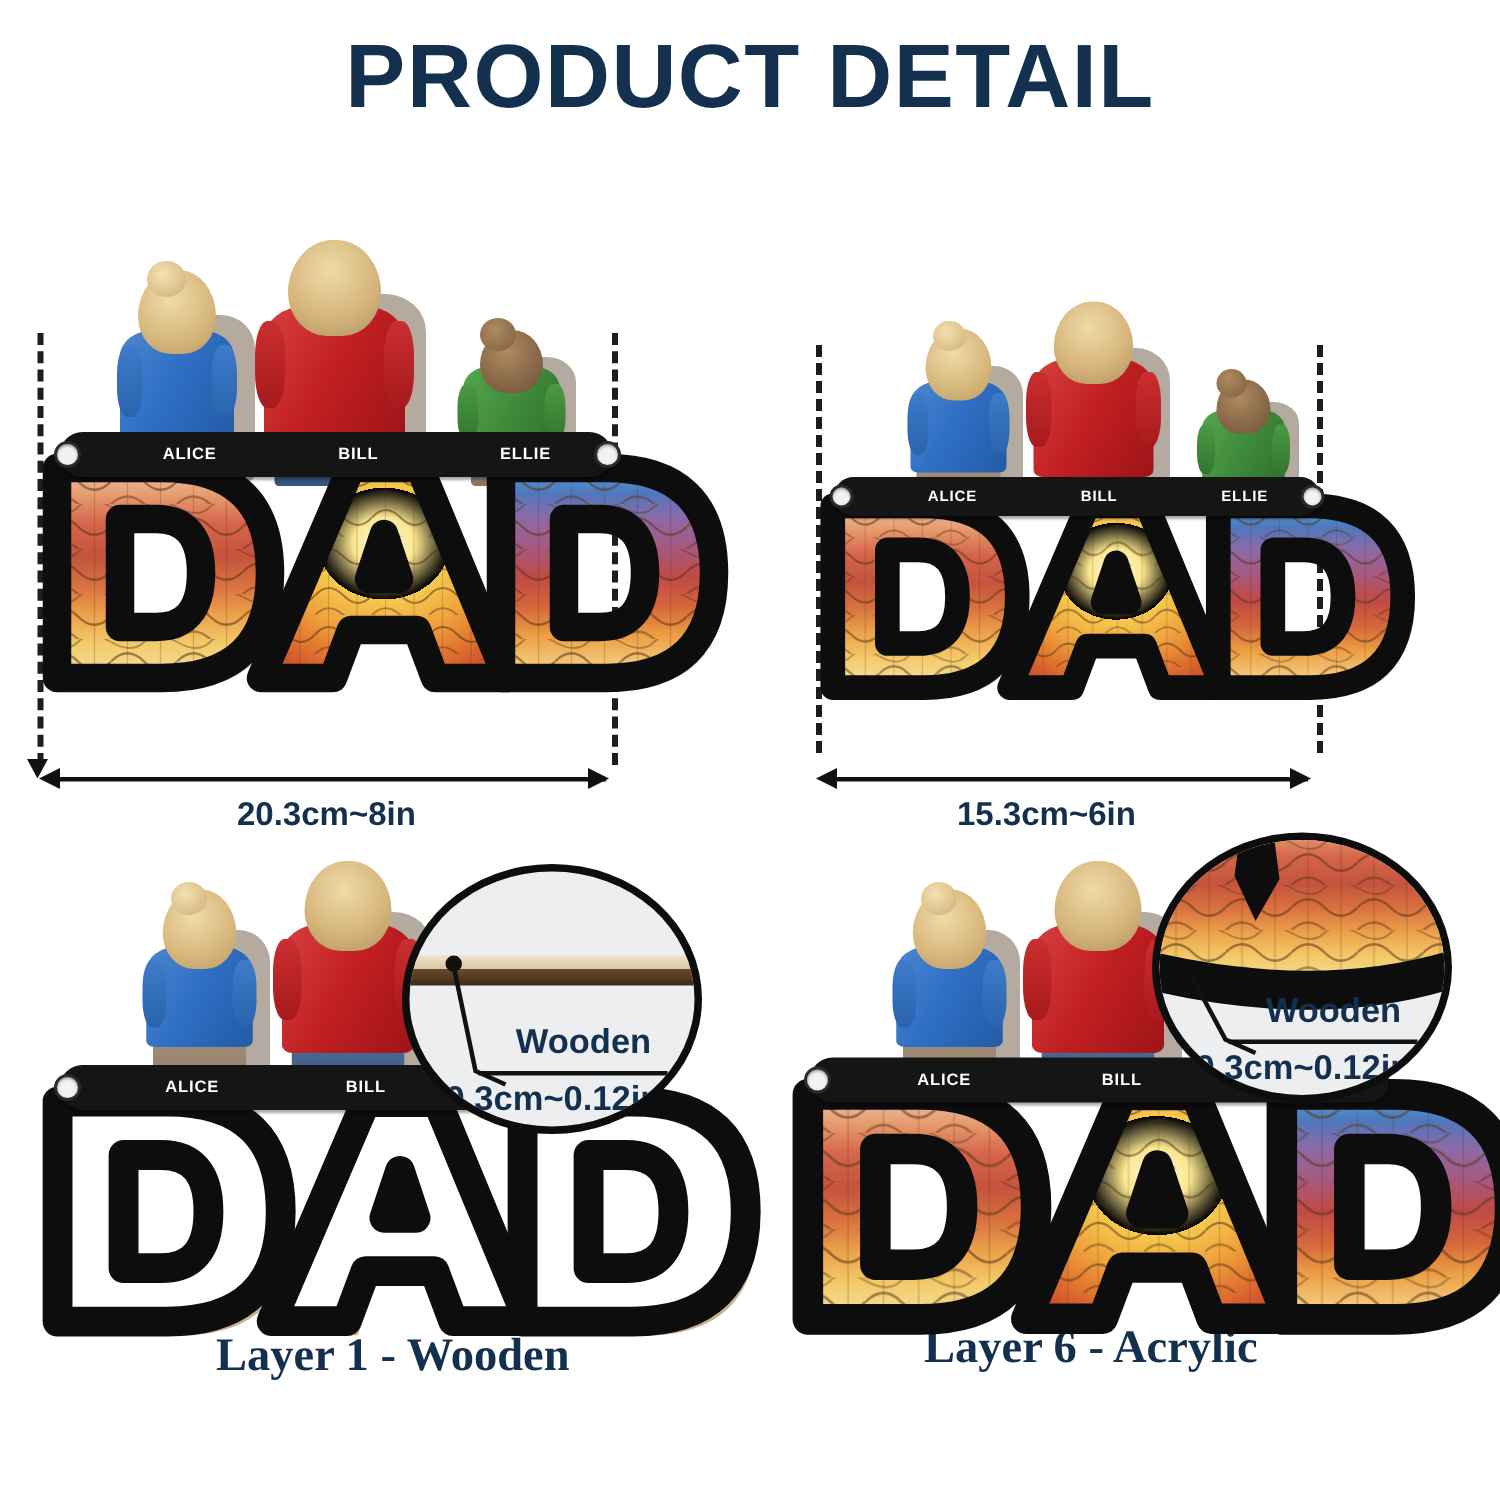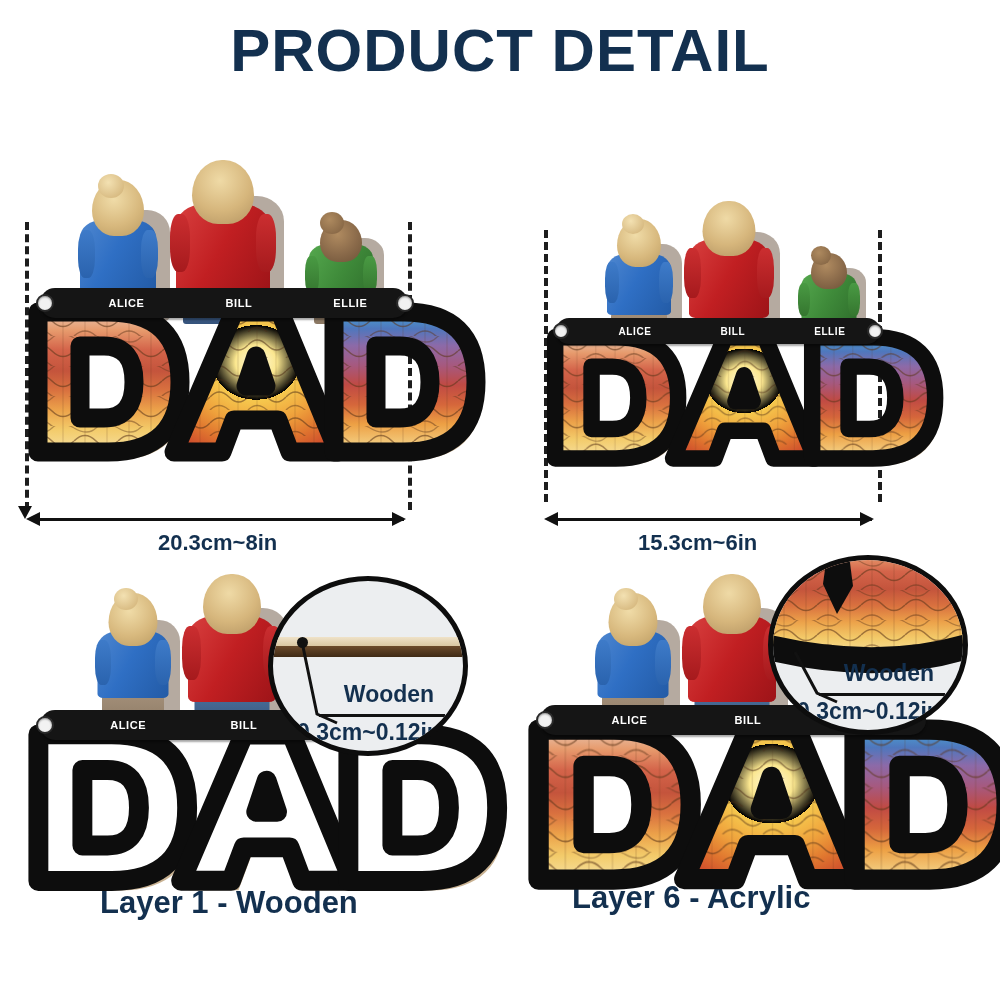--- a/index.html
+++ b/index.html
@@ -143,21 +143,22 @@
     font-family: "Liberation Sans", sans-serif;
   }
   .callout-rule { position:absolute; height:0; border-top:3px solid #111; }
   .leader { position:absolute; overflow:visible; }
   .leader-dot { position:absolute; width:11px;height:11px;border-radius:50%;background:#111; }
 
   
   .layer-caption {
     position: absolute; color: #13304f;
     font-weight: 700; font-size: 31px; white-space: nowrap;
-    font-family: Liberation Sans, sans-serif;
+    font-family: Liberation Serif, serif;
+    margin-left: 44px;
   }
 </style>
 </head>
 <body>
 
 <div id="root">
 
   <div class="page-title">PRODUCT DETAIL</div>
 
   <svg width="0" height="0" style="position:absolute" aria-hidden="true">

